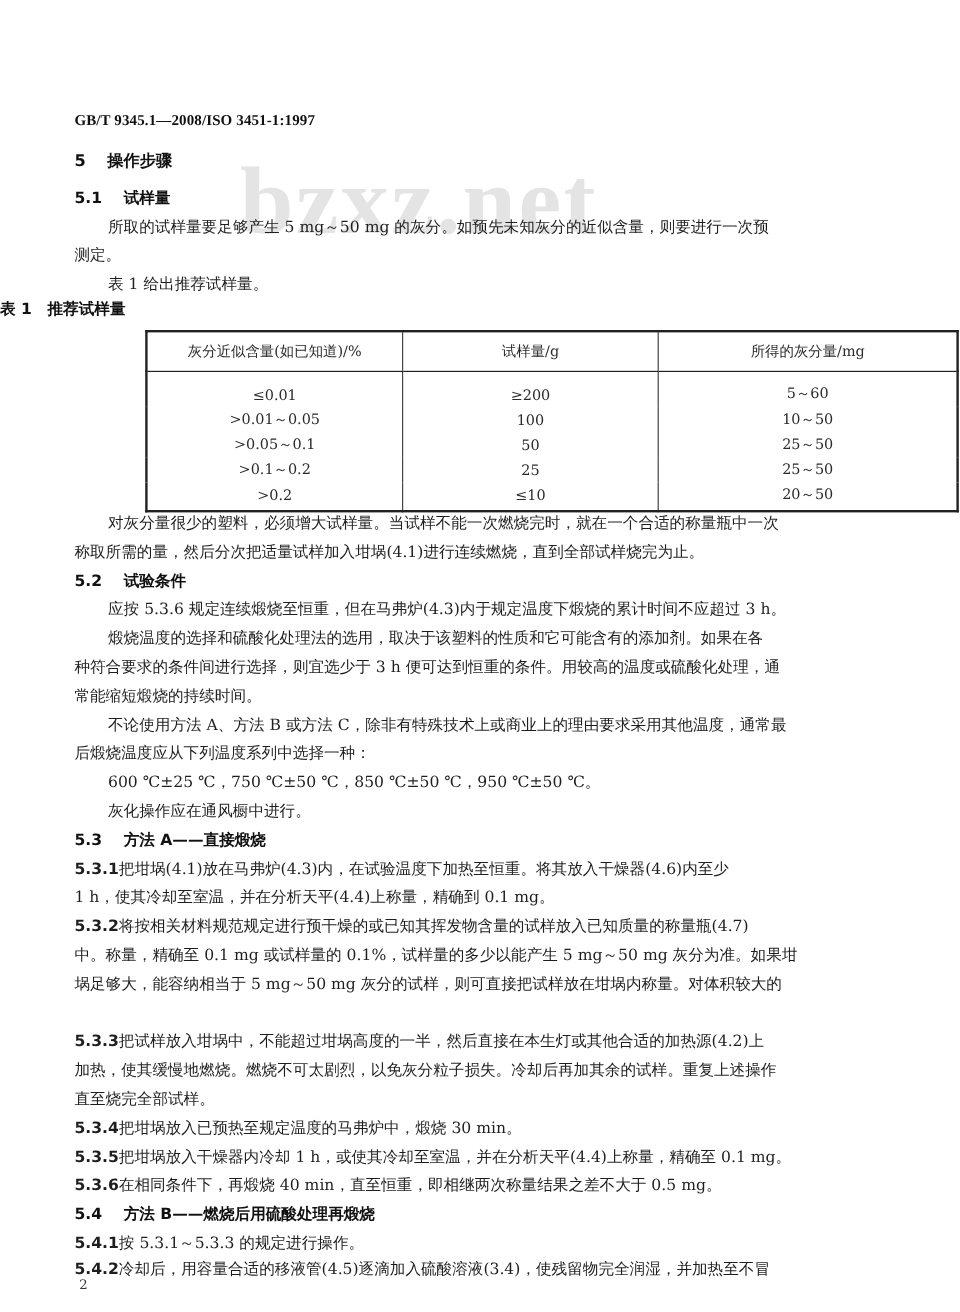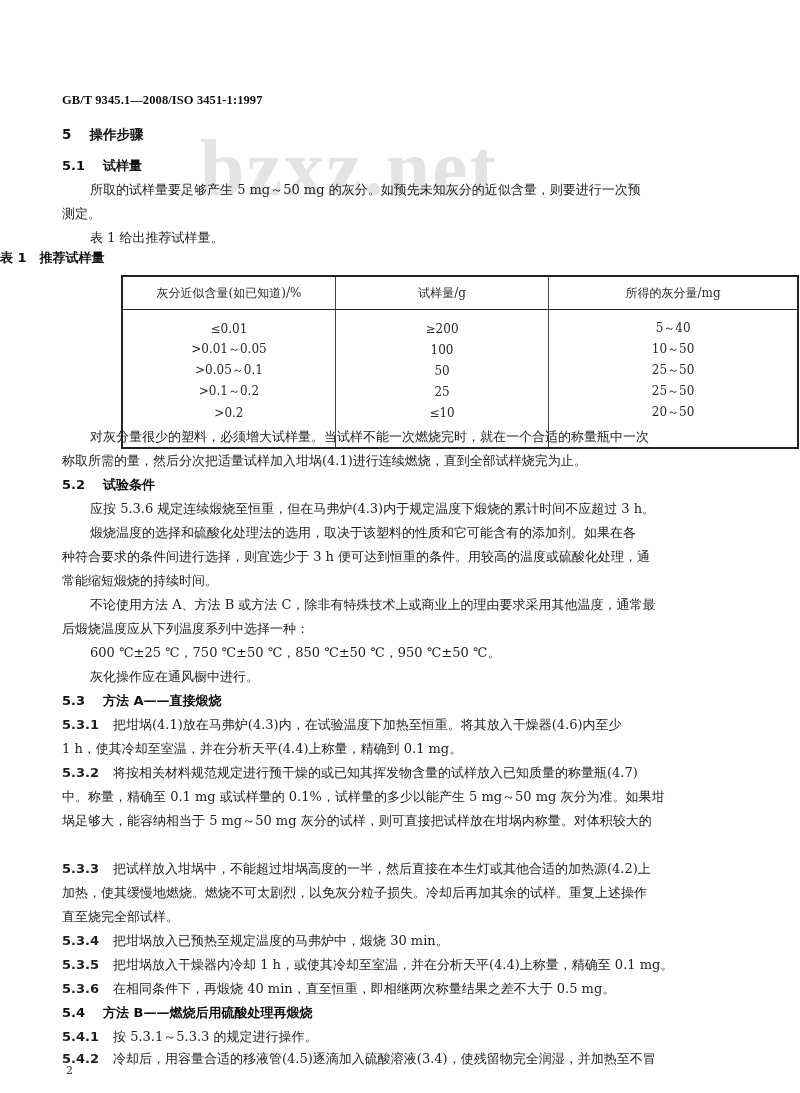--- a/index.html
+++ b/index.html
@@ -14,33 +14,33 @@
   }
   .page { position: absolute; left: 0; top: 0; width: 800px; height: 1093px; z-index: 1; }
   .std-header {
     position: absolute; left: 62px; top: 77px; font-family: Liberation Serif, serif;
     font-weight: bold; font-size: 12.5px; letter-spacing: 0.1px; color: #111; margin-top: 16px;
   }
   .line { position: absolute; left: 62px; font-size: 13px; line-height: 18px; white-space: nowrap; color: #1e1e1e; }
   .indent { left: 90px; }
   .h1 { font-family: "DejaVu Sans", sans-serif; font-weight: bold; font-size: 13.5px; color: #111; }
   .h2 { font-family: "DejaVu Sans", sans-serif; font-weight: bold; font-size: 13px; color: #111; }
-  .num { font-family: "DejaVu Sans", sans-serif; font-weight: bold; display: inline-block; margin-right: 14px; }
+  .num { font-family: "DejaVu Sans", sans-serif; font-weight: bold; display: inline-block; }
   .num-wide { margin-right: 18px; }
   .table-caption {
     position: absolute; left: 0; width: 800px; top: 249px; text-align: left;
     font-family: "DejaVu Sans", sans-serif; font-weight: bold; font-size: 13px; color: #111;
   }
   .table-wrap { position: absolute; left: 73px; top: 275px; width: 678px; margin-left: 48px; }
   table { width: 100%; border-collapse: collapse; border: 2px solid #222; font-size: 12px; color: #2a2a2a; }
   th { font-weight: normal; height: 30px; border-bottom: 1.5px solid #222; border-left: 1px solid #444; text-align: center; }
   th:first-child, td:first-child { border-left: none; }
   td { border-left: 1px solid #444; text-align: center; height: 21px; padding: 0; }
   tbody tr:first-child td { padding-top: 8px; }
-  tbody tr:last-child td { padding-bottom: 24px; }
+  tbody tr:last-child td { padding-bottom: 2px; }
   col.c1 { width: 214px; } col.c2 { width: 214px; } col.c3 { width: 250px; }
   .page-num { position: absolute; left: 66px; top: 1064px; font-size: 11px; color: #333; }
 </style>
 </head>
 <body>
 
 <div class="watermark">bzxz.net</div>
 
 <div class="page">
 
@@ -70,21 +70,21 @@
         <tr>
           <th>灰分近似含量(如已知道)/%</th>
           <th>试样量/g</th>
           <th>所得的灰分量/mg</th>
         </tr>
       </thead>
       <tbody>
         <tr>
           <td>≤0.01</td>
           <td>≥200</td>
-          <td>5～40</td>
+          <td>5～60</td>
         </tr>
         <tr>
           <td>&gt;0.01～0.05</td>
           <td>100</td>
           <td>10～50</td>
         </tr>
         <tr>
           <td>&gt;0.05～0.1</td>
           <td>50</td>
           <td>25～50</td>

